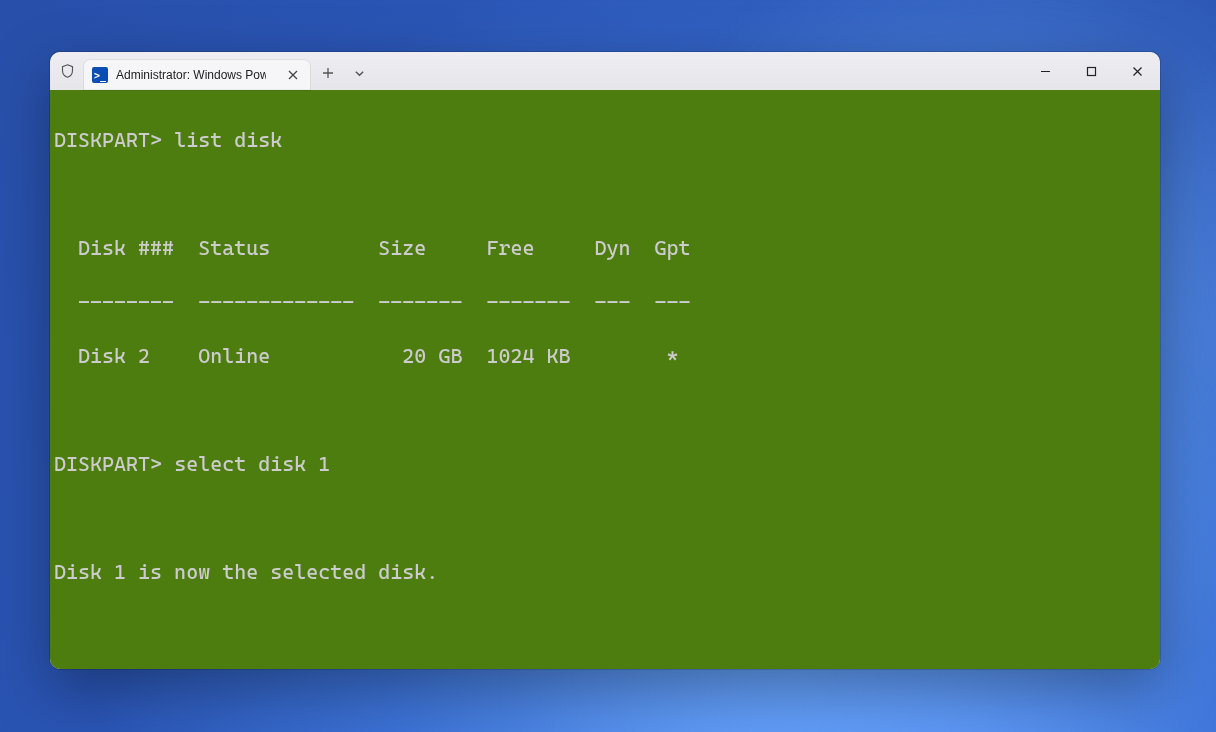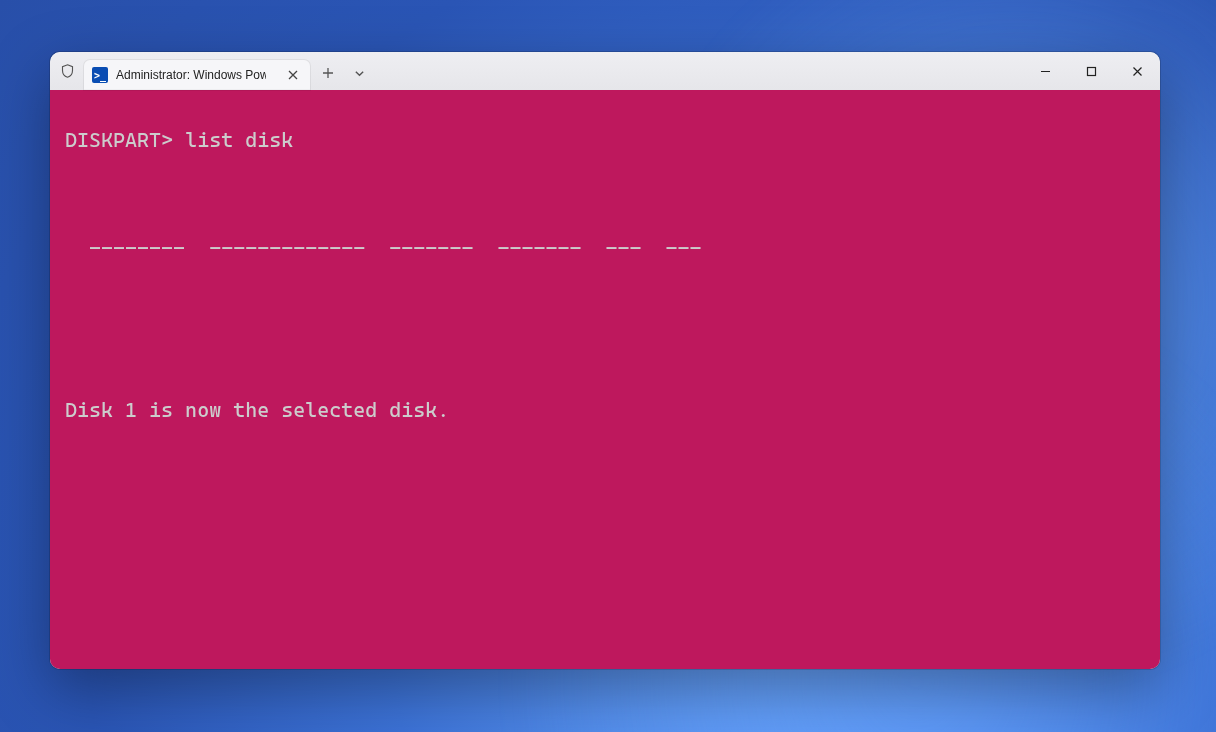--- a/index.html
+++ b/index.html
@@ -122,26 +122,26 @@
   }
   .cap {
     width: 46px;
     height: 38px;
     display:flex;align-items:center;justify-content:center;
     color:#222;
   }
 
   .terminal {
     flex: 1 1 auto;
-    background: #be185d;
+    background: #4d7c0f;
     color: #ccc;
     font-family: "Cascadia Mono", Consolas, monospace;
     font-size: 20.5px;
     line-height: 27px;
-    padding: 10px 0 0 11px;
+    padding: 10px 0 0 0;
     white-space: pre;
     overflow: hidden;
   }
   .term-line { padding: 0 0 0 4px; }
 </style>
 </head>
 <body>
 
 <div class="wallpaper"></div>
 
@@ -191,22 +191,25 @@
         <svg width="11" height="11" viewBox="0 0 11 11">
             <path d="M1.5 1.5 L9.5 9.5 M9.5 1.5 L1.5 9.5" stroke="currentColor" stroke-width="1.2"></path>
           </svg>
       </div>
     </div>
   </div>
 
   <div class="terminal">
 <div class="term-line"><span>DISKPART&gt;</span> <span>list disk</span></div>
 <div class="term-line"> </div>
+<div class="term-line">  Disk ###  Status         Size     Free     Dyn  Gpt</div>
 <div class="term-line">  --------  -------------  -------  -------  ---  ---</div>
+<div class="term-line">  Disk 2    Online           20 GB  1024 KB        *</div>
 <div class="term-line"> </div>
+<div class="term-line"><span>DISKPART&gt;</span> <span>select disk 1</span></div>
 <div class="term-line"> </div>
 <div class="term-line">Disk 1 is now the selected disk.</div>
 
 
 
 
 
 
 
 

